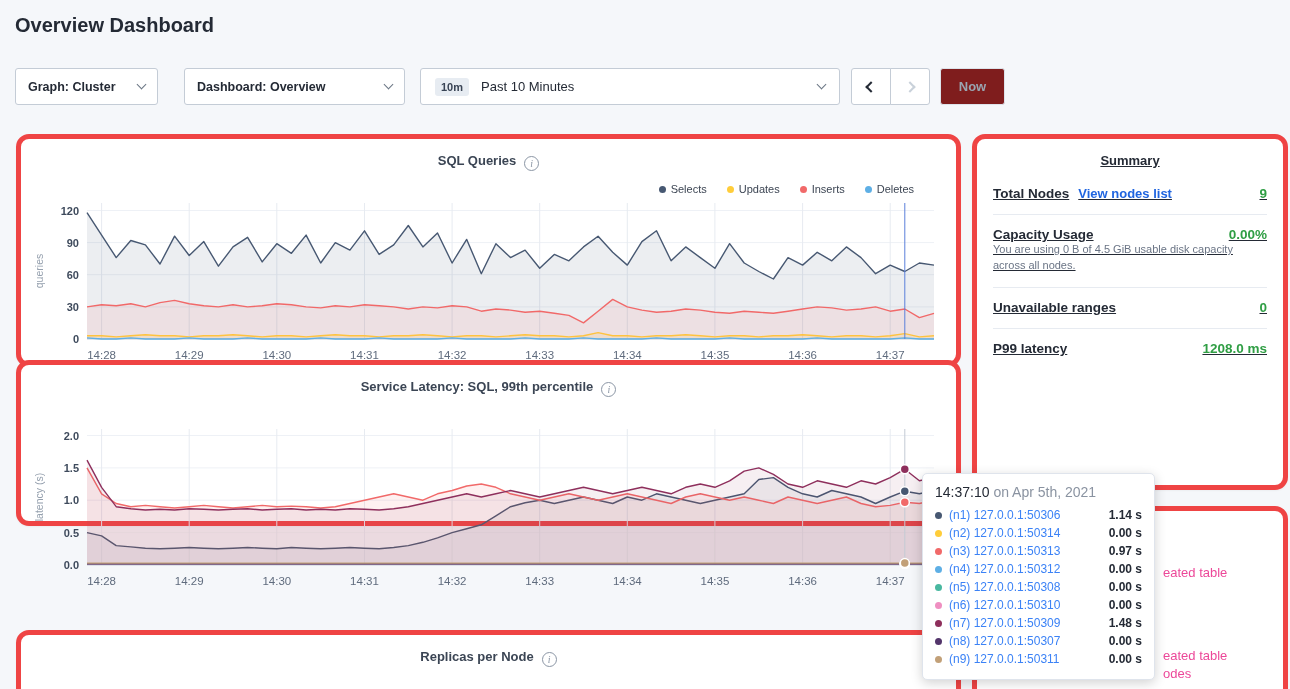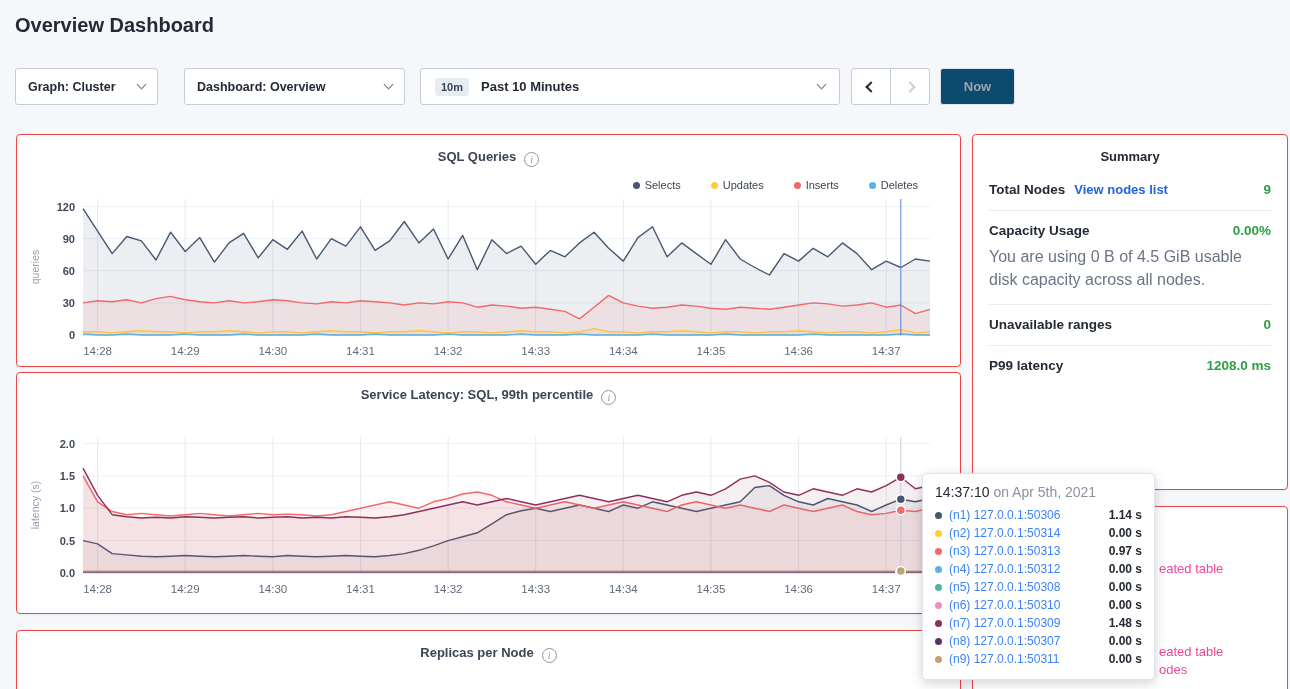--- a/index.html
+++ b/index.html
@@ -12,55 +12,55 @@
 
   .page-title { position:absolute; left:15px; top:14px; font-size:20px; font-weight:600; color:#242a35; }
 
   
   .btnish { background:#fff; border:1px solid #c4ccd6; border-radius:3px; height:37px;
     display:flex; align-items:center; font-size:12.5px; font-weight:bold; color:#242a35; cursor:pointer; }
   .dd1 { position:absolute; left:15px; top:68px; width:143px; padding:0 12px; justify-content:space-between; }
   .dd2 { position:absolute; left:184px; top:68px; width:221px; padding:0 12px; justify-content:space-between; }
   .timesel { position:absolute; left:420px; top:68px; width:420px; padding:0 14px; }
   .time-badge { background:#e7ecf2; color:#394455; font-size:11px; font-weight:bold; padding:3px 6px; border-radius:3px; margin-right:12px; }
-  .time-label { font-size:13px; font-weight:bold; }
+  .time-label { font-size:13px; font-weight:normal; }
   .chev-down { width:7px; height:7px; border-right:1.5px solid #6b7684; border-bottom:1.5px solid #6b7684; transform:rotate(45deg); margin-top:-4px; }
   .timesel .chev-down { margin-left:auto; }
   .nav-prev { position:absolute; left:851px; top:68px; width:40px; justify-content:center; border-radius:3px 0 0 3px; }
   .nav-next { position:absolute; left:890px; top:68px; width:40px; justify-content:center; border-radius:0 3px 3px 0; }
   .chev-left { width:8px; height:8px; border-left:2px solid #242a35; border-bottom:2px solid #242a35; transform:rotate(45deg); }
   .chev-right { width:8px; height:8px; border-right:2px solid #c9d1da; border-top:2px solid #c9d1da; transform:rotate(45deg); }
-  .now-btn { position:absolute; left:940px; top:68px; width:75px; justify-content:center;
-    background:#0c4a6e; border-color:#dde3ea; color:#9aa5b1; font-size:13px; }
+  .now-btn { position:absolute; left:940px; top:68px; width:65px; justify-content:center;
+    background:#7f1d1d; border-color:#dde3ea; color:#9aa5b1; font-size:13px; }
 
   
-  .panel { position:absolute; background:#fff; border:1px solid #ef4444; border-radius:4px; box-shadow:0 1px 2px rgba(0,0,0,0.04); }
+  .panel { position:absolute; background:#fff; border:5px solid #ef4444; border-radius:13px; box-shadow:0 1px 2px rgba(0,0,0,0.04); }
   .chart-panel-1 { left:16px; top:134px; width:945px; height:233px; }
-  .chart-panel-2 { left:16px; top:372px; width:945px; height:242px; }
+  .chart-panel-2 { left:16px; top:360px; width:945px; height:166px; }
   .chart-panel-3 { left:16px; top:630px; width:945px; height:200px; }
   .chart-title { text-align:center; padding-top:14px; font-size:13px; font-weight:bold; color:#3b4554; }
   .info-icon { display:inline-block; width:15px; height:15px; border:1px solid #8b96a5; border-radius:50%;
     color:#8b96a5; font-size:10px; line-height:13px; text-align:center; font-style:italic;
     font-family:"Liberation Serif", serif; margin-left:8px; vertical-align:-2px; font-weight:normal; }
-  .legend { position:absolute; top:44px; right:42px; display:flex; gap:30px; align-items:center; }
+  .legend { position:absolute; top:44px; right:42px; display:flex; gap:20px; align-items:center; }
   .lg-item { display:flex; align-items:center; font-size:11px; color:#3c4553; cursor:pointer; }
   .lg-dot { width:7px; height:7px; border-radius:50%; margin-right:5px; display:inline-block; }
   .chart-svg { position:absolute; left:8px; top:54px; }
   .chart-svg-2 { position:absolute; left:8px; top:54px; }
 
   
-  .summary-panel { left:972px; top:134px; width:316px; height:356px; padding:0 16px; }
+  .summary-panel { left:972px; top:134px; width:316px; height:356px; padding:0 16px;text-decoration:underline; }
   .sum-title { text-align:center; font-size:13px; font-weight:bold; padding:14px 0 6px; color:#242a35; }
   .sum-section { padding:12px 0 13px; border-bottom:1px solid #e7ebf1; }
   .sum-section:last-child { border-bottom:none; }
   .sum-head { display:flex; align-items:baseline;text-align:center; }
   .sum-label { font-size:13.5px; font-weight:bold; color:#242a35; }
   .sum-link { font-size:13px; font-weight:bold; color:#2065e0; margin-left:9px; text-decoration:none; cursor:pointer; }
   .sum-value { margin-left:auto; font-size:13.5px; font-weight:bold; color:#2f9e44; }
-  .sum-desc { font-size:16px; color:#6a7485; line-height:1.45; margin-top:7px; }
+  .sum-desc { font-size:11px; color:#6a7485; line-height:1.45; }
 
   .events-panel { left:972px; top:506px; width:316px; height:200px; }
   .ev-frag { position:absolute; font-size:13px; color:#ec4899; white-space:nowrap; }
 
   
   .tooltip { position:absolute; left:922px; top:473px; width:233px; z-index:60;
     background:#fff; border:1px solid #dfe4ec; border-radius:5px;
     box-shadow:0 3px 12px rgba(0,0,0,0.18); padding:10px 12px 11px; }
   .tt-header { font-size:14px; margin-bottom:6px; }
   .tt-time { color:#242a35; }

